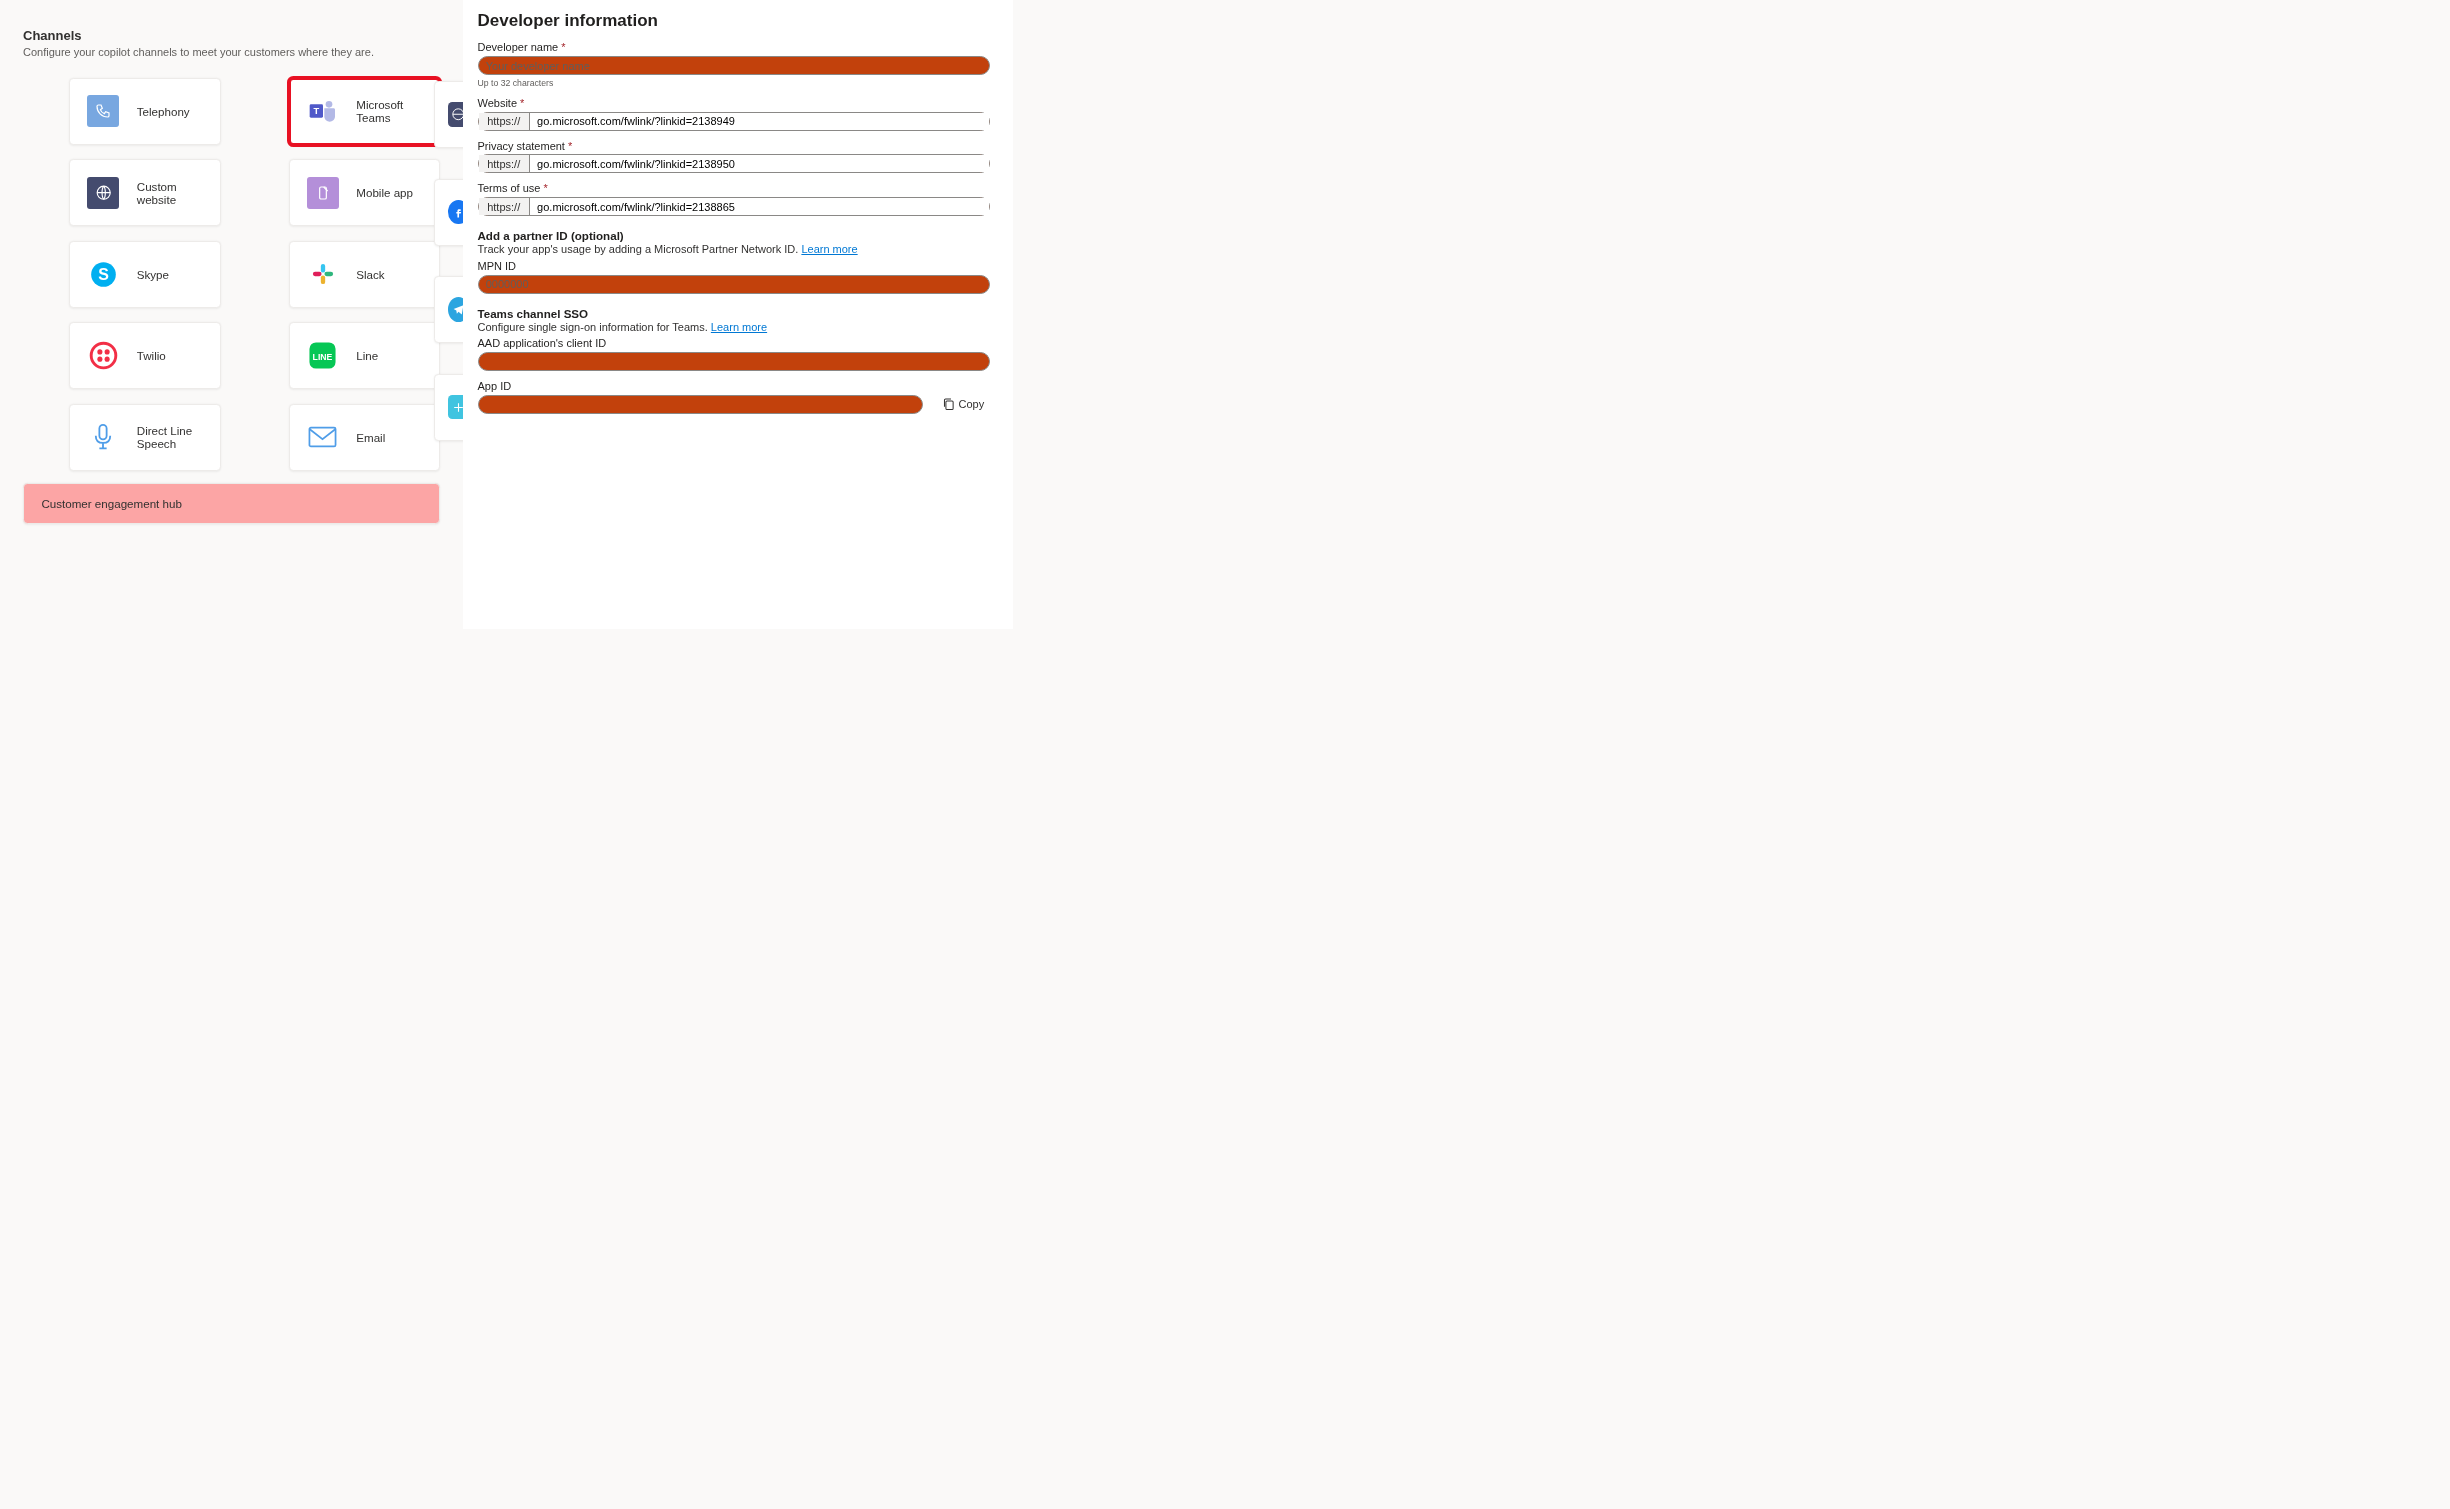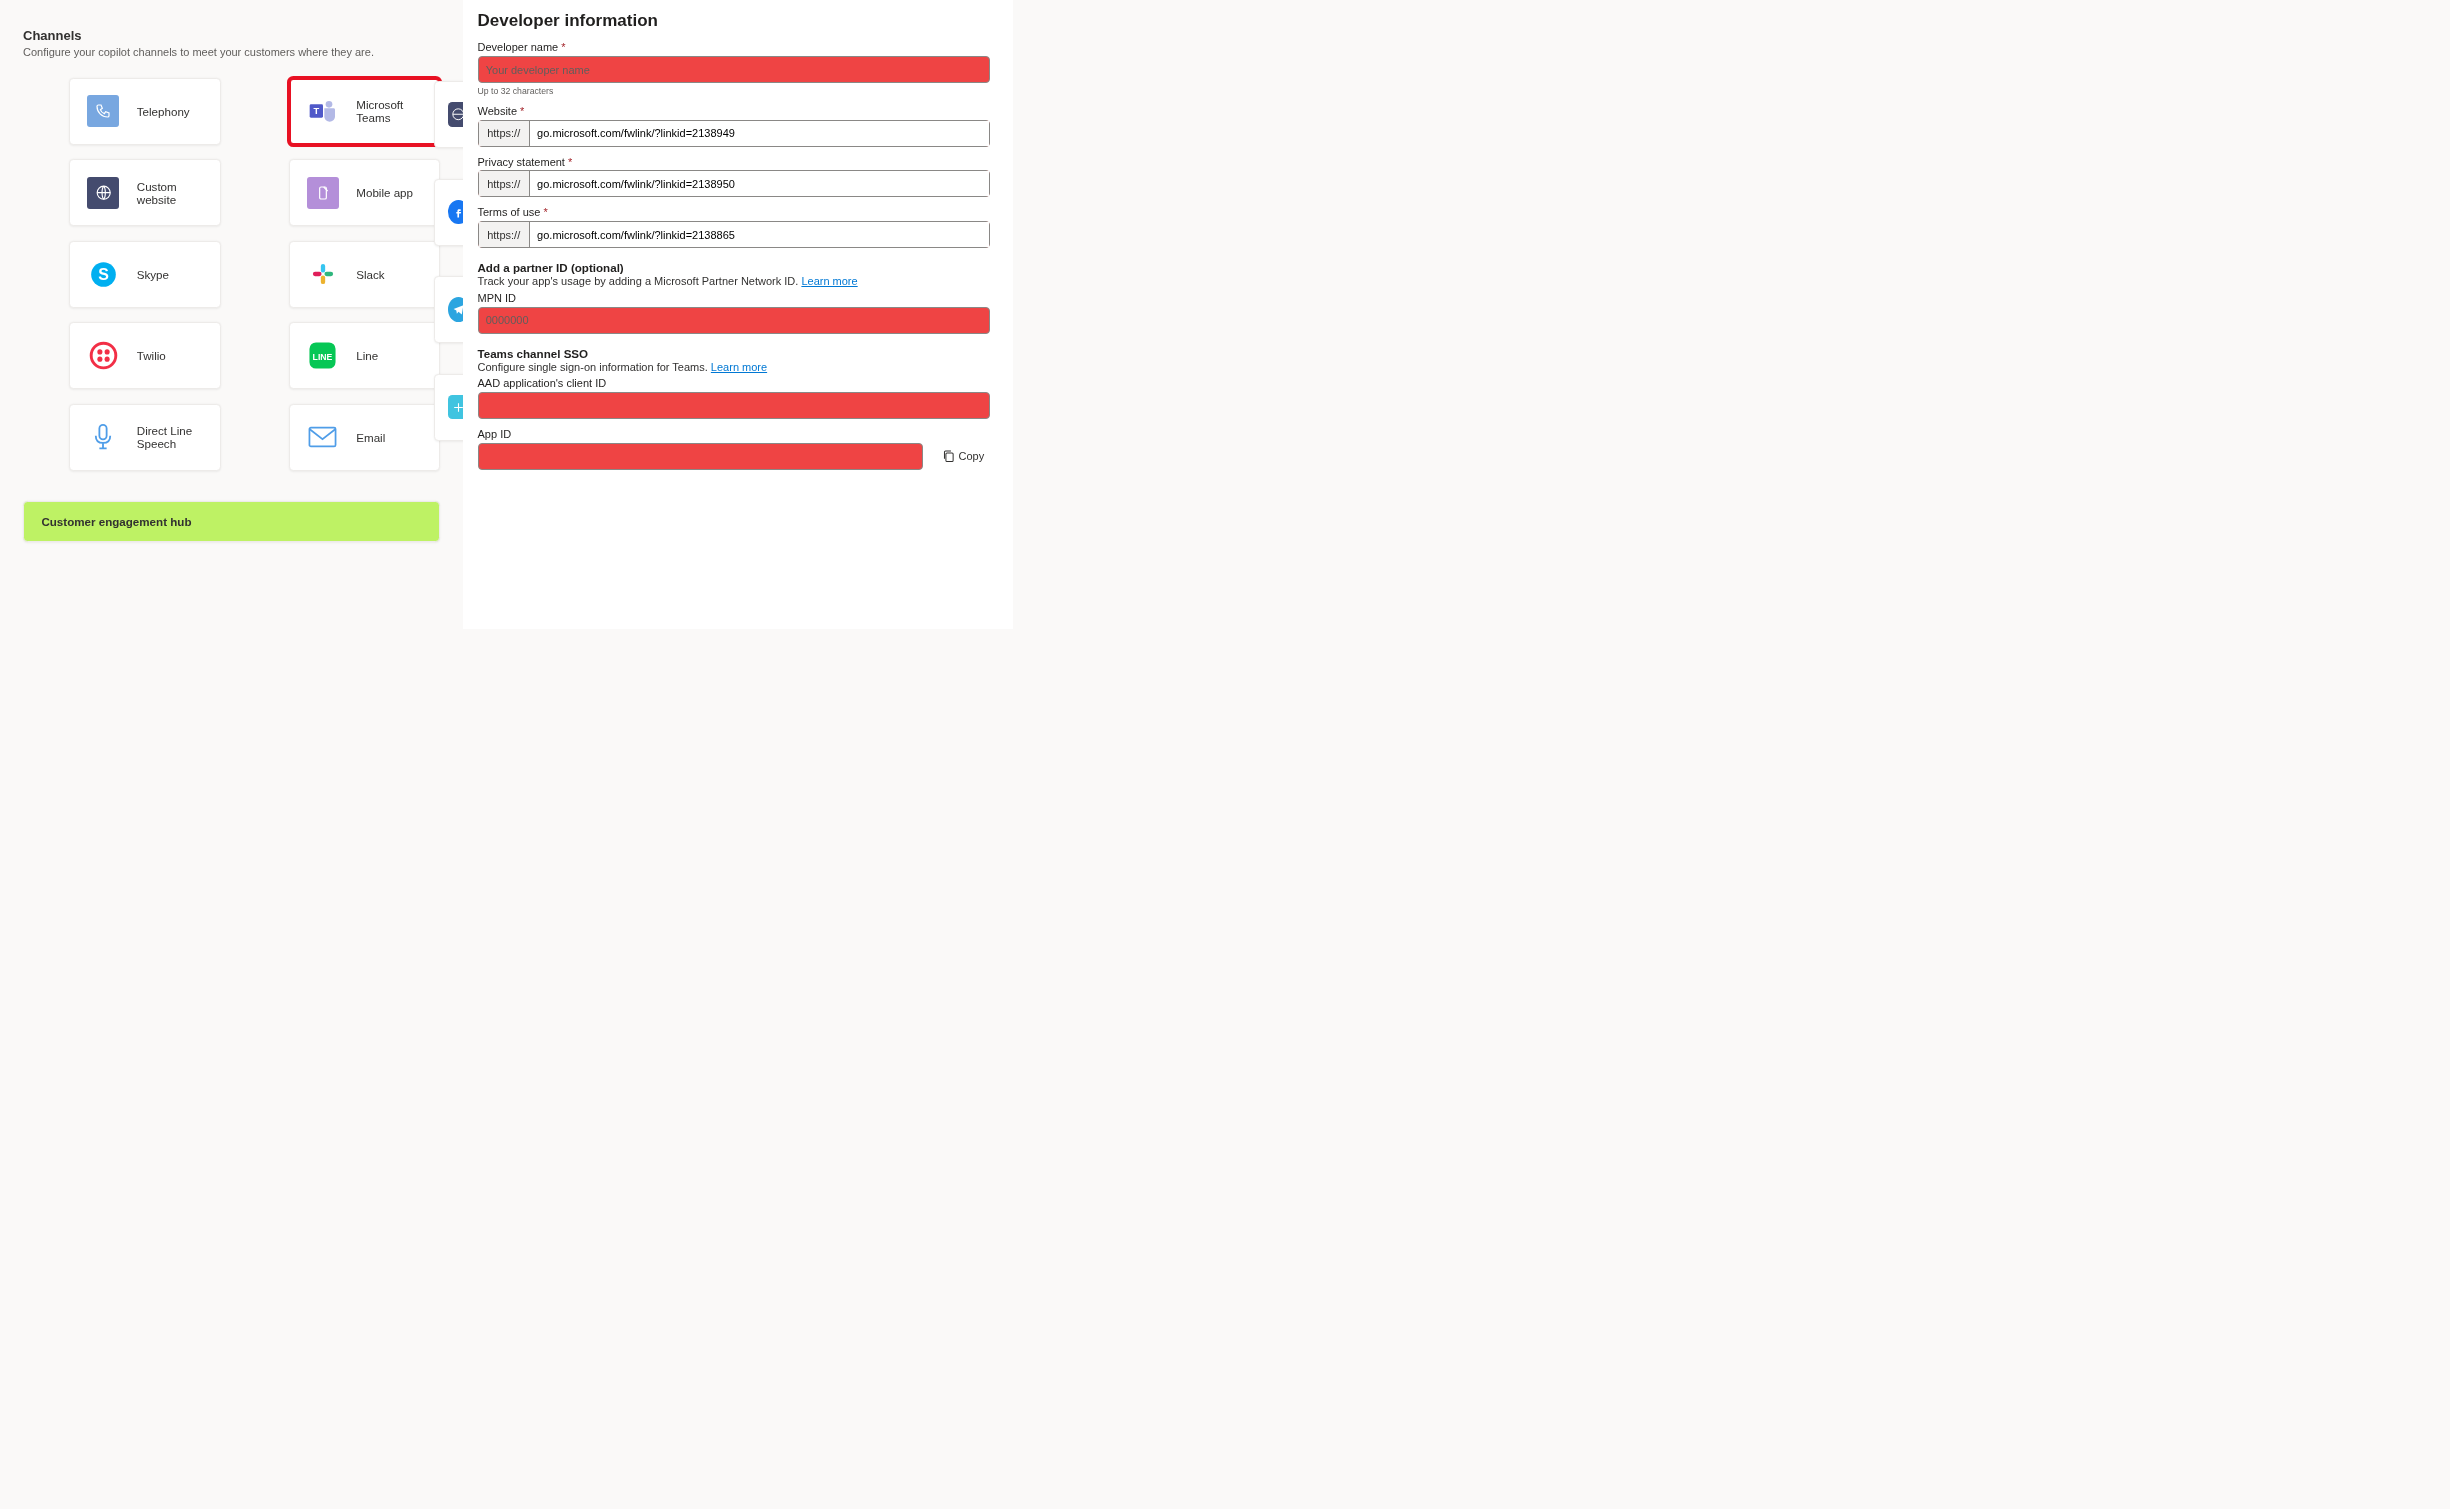--- a/index.html
+++ b/index.html
@@ -24,30 +24,30 @@
   .channel-card .label { font-size: 11.6px; color: #323130; }
   .highlight-red { outline: 4.3px solid #e81123; outline-offset: -2.2px; }
   .partial-card {
     background: #fff; border: 0.7px solid #edebe9; border-radius: 4.3px;
     box-shadow: 0 0.7px 2.2px rgba(0,0,0,0.06);
     display: flex; align-items: center; padding: 16px 0 16px 13px;
     width: 36px; min-height: 67px;
   }
   .partial-col { display: flex; flex-direction: column; gap: 14.5px; position: absolute; left: 434px; top: 81px; }
   .left-wrap { position: relative; }
-  .hub-card { background:#bef264; border:0.7px solid #edebe9; border-radius:4.3px; box-shadow:0 0.7px 2.2px rgba(0,0,0,0.06); padding:13px 17.4px; margin-top:30px; font-size:11.6px; color:#323130;font-weight:bold;}
+  .hub-card { background:#fca5a5; border:0.7px solid #edebe9; border-radius:4.3px; box-shadow:0 0.7px 2.2px rgba(0,0,0,0.06); padding:13px 17.4px; margin-top:12px; font-size:11.6px; color:#323130;}
   
   .form-heading { font-size: 17px; font-weight: 700; color: #201f1e; margin-bottom: 10px; margin-top: 4.3px; }
   .form-subheading { font-size: 11.6px; font-weight: 700; color: #201f1e; margin-top: 13px; margin-bottom: 1.4px; }
   .form-subdesc { font-size: 11px; color: #323130; margin-bottom: 4.3px; }
   .field-label { font-size: 11px; color: #201f1e; margin-top: 8.7px; margin-bottom: 2.9px; display: block; }
   .req { color: #a4262c; }
   .text-input, .prefix-input-wrap {
-    width: 100%; height: 27px; border: 0.7px solid #8a8886; border-radius: 4px;
-    font-size: 11px; padding: 0 7.2px; background: #ef4444;
+    width: 100%; height: 19px; border: 0.7px solid #8a8886; border-radius: 12px;
+    font-size: 11px; padding: 0 7.2px; background: #c2410c;
   }
   .text-input::placeholder { color: #605e5c; }
   .help-text { font-size: 8.7px; color: #605e5c; margin-top: 2.9px; }
   .prefix-input-wrap { display:flex; padding:0; align-items:stretch; }
   .prefix { background:#f3f2f1; border-right:0.7px solid #8a8886; color:#323130; padding:0 8.7px; display:flex; align-items:center; font-size:11px; }
   .prefix-input-wrap input { flex:1; border:none; outline:none; font-size:11px; padding:0 7.2px; }
   .link { color:#0078d4; text-decoration:underline; cursor:pointer; }
   .copy-row { display:flex; align-items:center; gap:14px;justify-content:flex-end; }
   .copy-row .text-input { flex:1; }
   .copy-btn { display:flex; align-items:center; gap:4.3px; font-size:11px; color:#323130; cursor:pointer; border:none; background:transparent; padding:2.9px 5.8px; }

